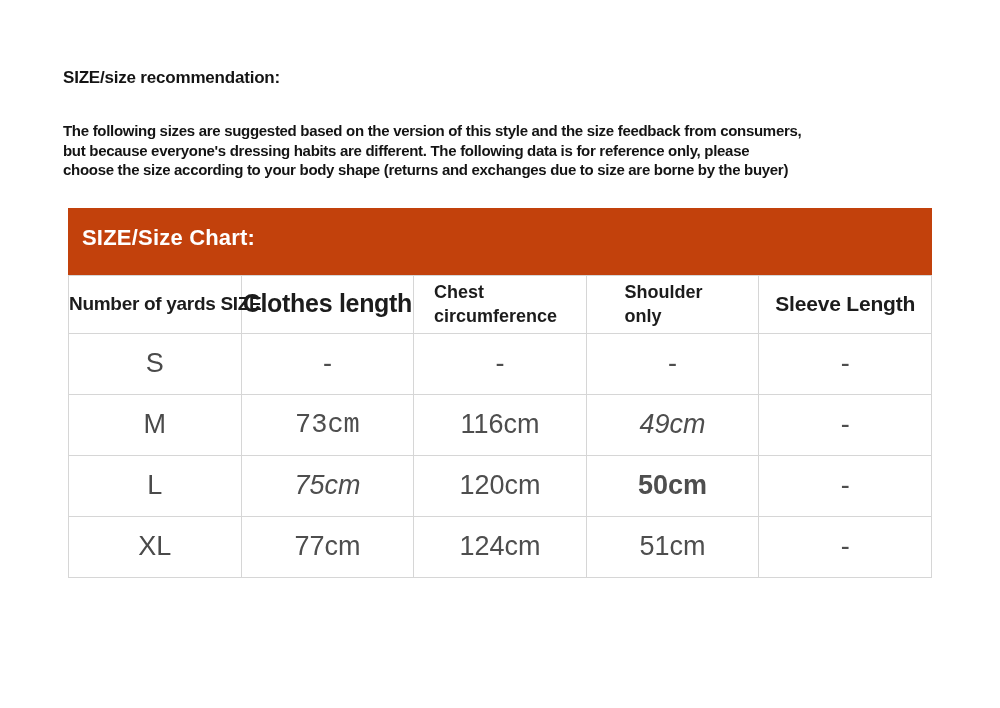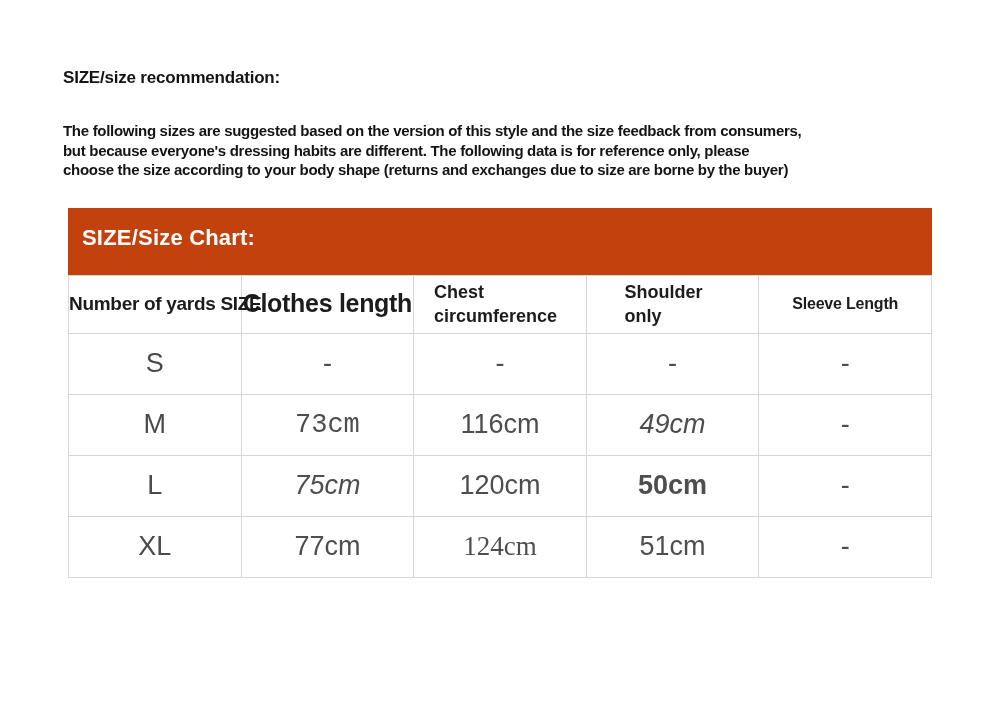--- a/index.html
+++ b/index.html
@@ -66,21 +66,21 @@
   .size-table thead th {
     height: 58px;
     color: #1c1c1c;
     font-weight: bold;
     background: #ffffff;
   }
   th.col-size   { font-size: 19px; white-space: nowrap; letter-spacing: -0.3px; }
   th.col-clothes{ font-size: 25px; line-height: 1.26; letter-spacing: -0.3px; }
   th.col-chest  { font-size: 18px; }
   th.col-shoulder { font-size: 18px; }
-  th.col-sleeve { font-size: 16px; white-space: nowrap; letter-spacing: -0.2px; }
+  th.col-sleeve { font-size: 21px; white-space: nowrap; letter-spacing: -0.2px; }
   th .wrap-left {
     display: inline-block;
     text-align: left;
     line-height: 1.35;
   }
   th.col-chest .wrap-left { width: 132px; }
   th.col-shoulder .wrap-left { width: 96px; }
   .size-table tbody td {
     height: 61px;
     font-size: 27px;
@@ -140,20 +140,20 @@
       <tr>
         <td class="size-cell" style="border-color: rgb(214, 214, 214);">L</td>
         <td style="border-color: rgb(214, 214, 214); font-style: italic;">75cm</td>
         <td style="border-color: rgb(214, 214, 214);">120cm</td>
         <td style="border-color: rgb(214, 214, 214); font-weight: bold;">50cm</td>
         <td style="border-color: rgb(214, 214, 214);">-</td>
       </tr>
       <tr>
         <td class="size-cell" style="border-color: rgb(214, 214, 214);">XL</td>
         <td style="border-color: rgb(214, 214, 214);">77cm</td>
-        <td style="border-color: rgb(214, 214, 214); font-family: Liberation Serif, serif;">124cm</td>
+        <td style="border-color: rgb(214, 214, 214);">124cm</td>
         <td style="border-color: rgb(214, 214, 214); margin-left: 32px;">51cm</td>
         <td style="border-color: rgb(214, 214, 214);">-</td>
       </tr>
     </tbody>
   </table>
 
 </div>
 
 </body></html>

